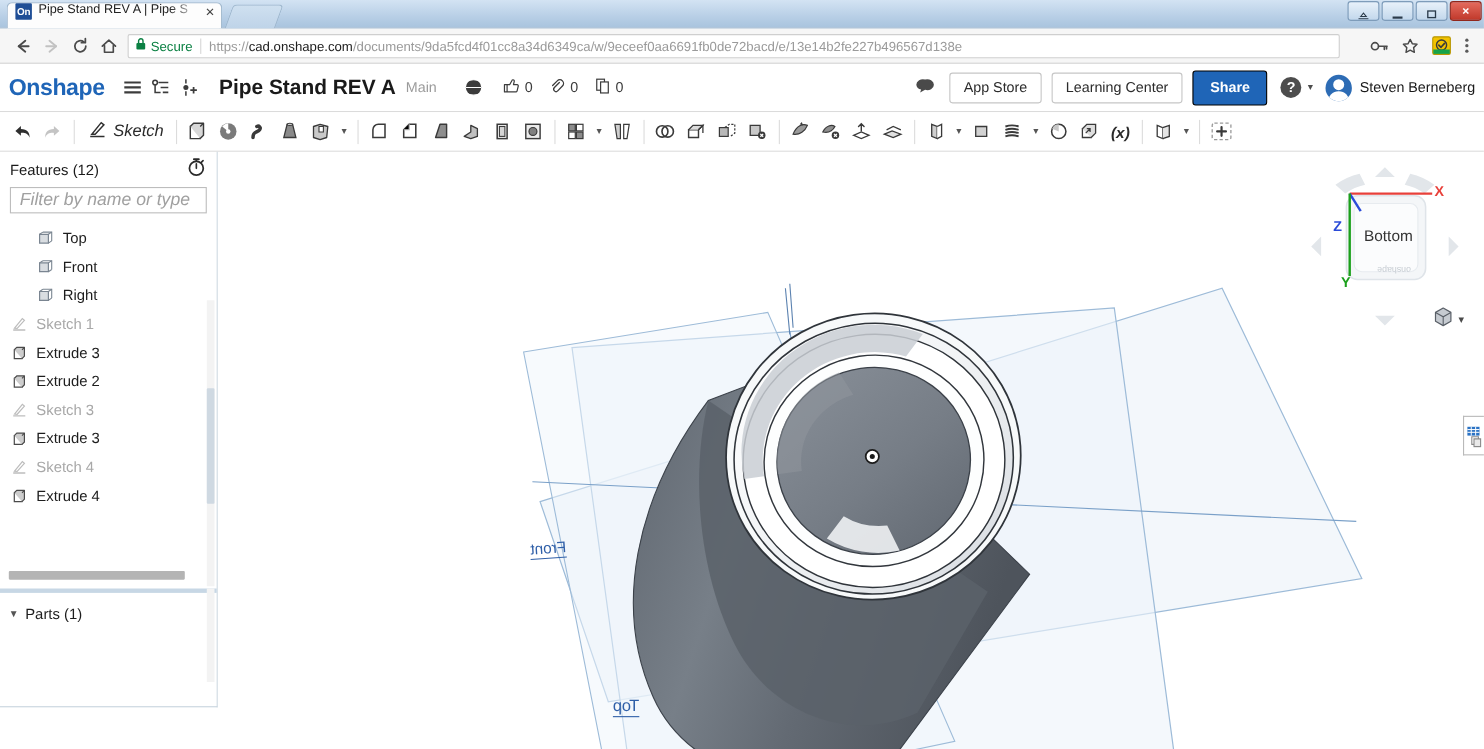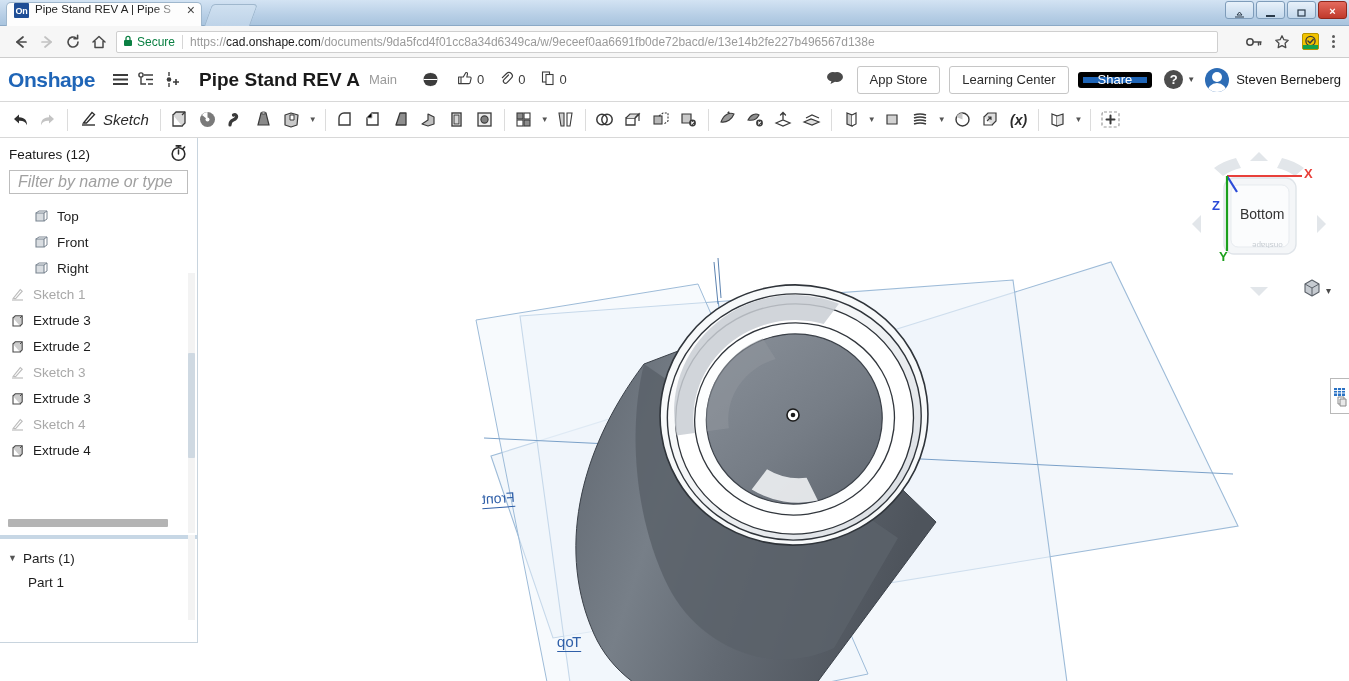--- a/index.html
+++ b/index.html
@@ -119,23 +119,23 @@
   }
   .spacer { flex: 1 1 auto; }
   .btn-outline {
     height: 28px; padding: 0 12px; background: #fff;
     border: 1px solid #c6c6c6; border-radius: 3px;
     font-size: 13px; color: #2b2b2b; cursor: pointer;
     display: flex; align-items: center; margin-left: 9px;
     font-family: "Liberation Sans", sans-serif;
   }
   .btn-share {
-    height: 16px; padding: 0 15px; background: #1f65b7;
-    border: 5px solid #000000; border-radius: 3px;
-    font-size: 13px; color: #fff; font-weight: normal; cursor: pointer;
+    height: 32px; padding: 0 15px; background: #1f65b7;
+    border: 1px solid #000000; border-radius: 3px;
+    font-size: 13px; color: #fff; font-weight: bold; cursor: pointer;
     display: flex; align-items: center; margin-left: 9px;
     font-family: "Liberation Sans", sans-serif;
   }
   .helpwrap { display: flex; align-items: center; margin-left: 12px; cursor: pointer; }
   .helpcircle {
     width: 19px; height: 19px; border-radius: 50%; background: #4d4d4d;
     color: #fff; font-size: 13px; font-weight: bold;
     display: flex; align-items: center; justify-content: center;
   }
   .caret { margin-left: 4px; font-size: 8px; color: #4d4d4d; }
@@ -761,23 +761,20 @@
 
       <div class="hscroll"></div>
     </div>
 
     <div class="panel-split"></div>
 
     <div class="partsec">
       <div class="prow">
         <span class="twisty">▼</span>
         <span>Parts (1)</span>
-      </div>
-      <div class="prow child">
-        <span>Part 1</span>
       </div>
       <div class="pvscroll"></div>
     </div>
   </div>
 
   <div class="viewport">
     <svg class="vpsvg" width="1151" height="543" viewBox="0 0 1151 543">
       <defs>
         <linearGradient id="cylBody" x1="0" y1="0" x2="1" y2="0.35">
           <stop offset="0%" stop-color="#5f666f"></stop>

